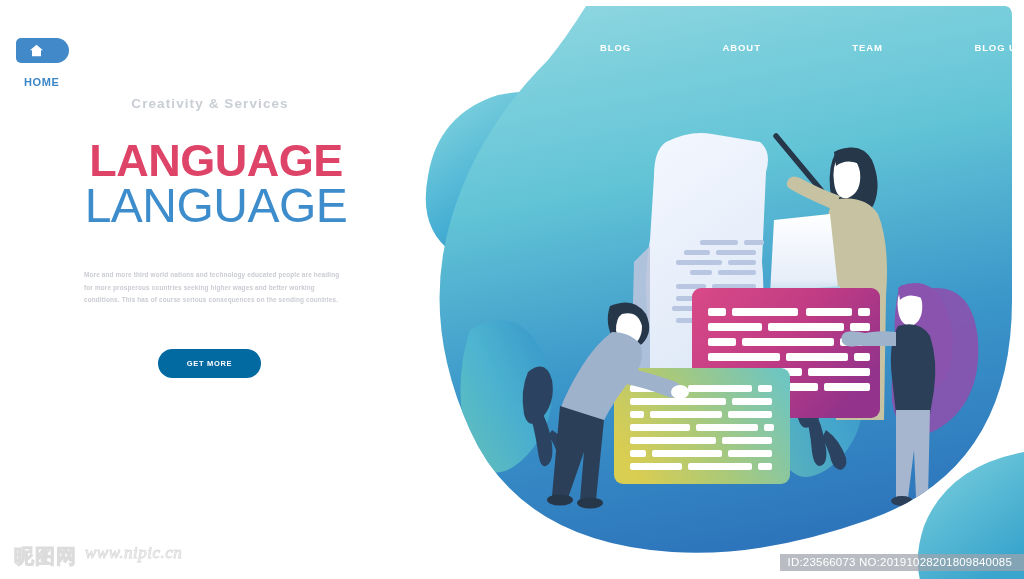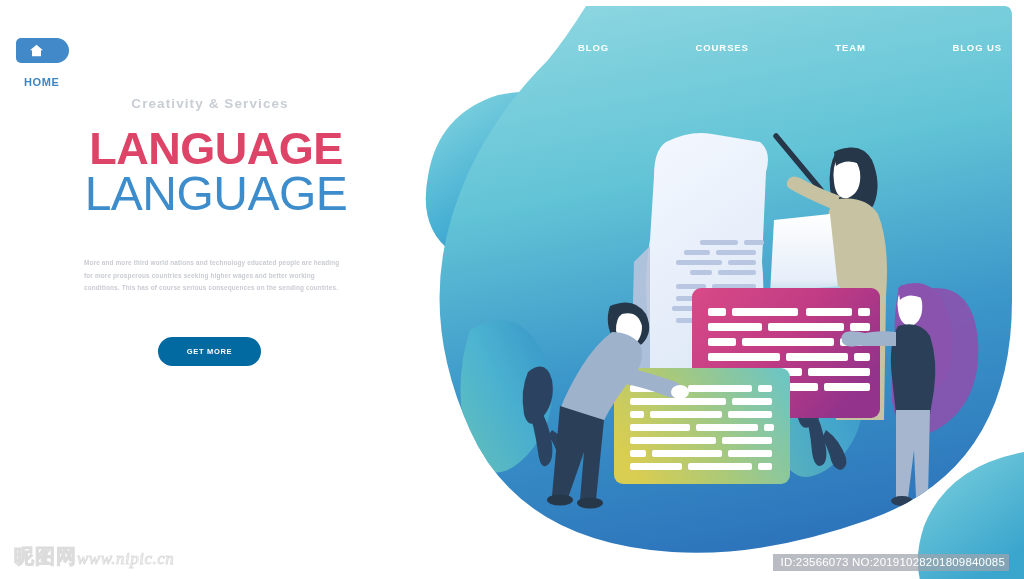--- a/index.html
+++ b/index.html
@@ -34,21 +34,21 @@
     top: 96px;
     width: 420px;
     z-index: 40;
   }
   .hero-eyebrow {
     font-size: 13.5px;
     font-weight: 700;
     letter-spacing: 1.1px;
     color: #c9cdd4;
     text-align: center;
-    margin: 0 0 16px 0;
+    margin: 0 0 28px 0;
   }
   .hero-line1 {
     font-size: 45px;
     line-height: 0.96;
     font-weight: 700;
     letter-spacing: -0.5px;
     color: #de4368;
     text-align: center;
     margin: 0;
     padding-left: 12px;
@@ -129,21 +129,21 @@
     font-weight: 700;
     letter-spacing: 0.6px;
     color: #3d86c6;
     margin-left: 10px;
     cursor: pointer;
   }
 
   
   .topnav {
     position: absolute;
-    left: 578px;
+    left: 600px;
     top: 42px;
     width: 424px;
     display: flex;
     justify-content: space-between;
     z-index: 45;
   }
   .topnav a {
     font-size: 9.5px;
     font-weight: 700;
     letter-spacing: 0.9px;
@@ -152,22 +152,22 @@
     cursor: pointer;
     white-space: nowrap;
   }
 
   
   .wm {
     position: absolute;
     left: 14px;
     bottom: 9px;
     display: flex;
-    align-items: flex-end;
-    gap: 0;
+    align-items: flex-start;
+    gap: 8px;
     z-index: 60;
   }
   .wm-cn {
     font-family: "DejaVu Sans", sans-serif;
     font-size: 20px;
     font-weight: 700;
     letter-spacing: 1px;
     color: #ffffff;
     -webkit-text-stroke: 1px #dcdcdc;
     text-shadow: 0 0 0 #dcdcdc;
@@ -177,27 +177,27 @@
     font-style: italic;
     font-size: 17px;
     font-weight: 400;
     color: #ffffff;
     -webkit-text-stroke: 1px #dedede;
     letter-spacing: 0.5px;
     padding-bottom: 1px;
   }
   .idbar {
     position: absolute;
-    right: 15px;
+    right: 0;
     bottom: 8px;
     background: rgba(158,164,172,0.72);
     color: #ffffff;
     font-size: 11.5px;
     letter-spacing: 0.2px;
-    padding: 2px 4px 3px 8px;
+    padding: 2px 12px 3px 8px;
     z-index: 60;
     white-space: nowrap;
   }
 </style>
 </head>
 <body>
 
 <div id="page">
 
   <svg class="art" viewBox="0 0 1024 579" xmlns="http://www.w3.org/2000/svg">
@@ -454,21 +454,21 @@
     <div class="home-chip">
       <svg width="15" height="13" viewBox="0 0 15 13" xmlns="http://www.w3.org/2000/svg">
         <path d="M7.5 0.8 L14 6.2 L12 6.2 L12 12.2 L3 12.2 L3 6.2 L1 6.2 Z" fill="#ffffff"></path>
       </svg>
     </div>
     <span class="home-label">HOME</span>
   </div>
 
   <nav class="topnav">
     <a href="#">BLOG</a>
-    <a href="#">COURSES</a>
+    <a href="#">ABOUT</a>
     <a href="#">TEAM</a>
     <a href="#">BLOG US</a>
   </nav>
 
   <div class="hero">
     <p class="hero-eyebrow">Creativity &amp; Services</p>
     <h1 class="hero-line1">LANGUAGE</h1>
     <h1 class="hero-line2">LANGUAGE</h1>
     <p class="hero-body">More and more third world nations and technology educated people are heading for more prosperous countries seeking higher wages and better working conditions. This has of course serious consequences on the sending countries.</p>
     <button class="cta">GET MORE</button>

